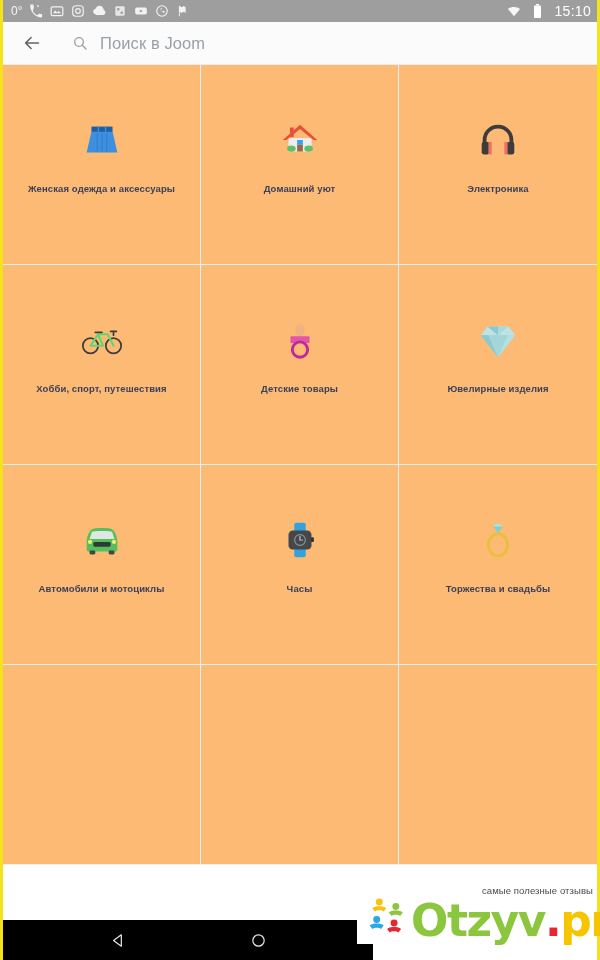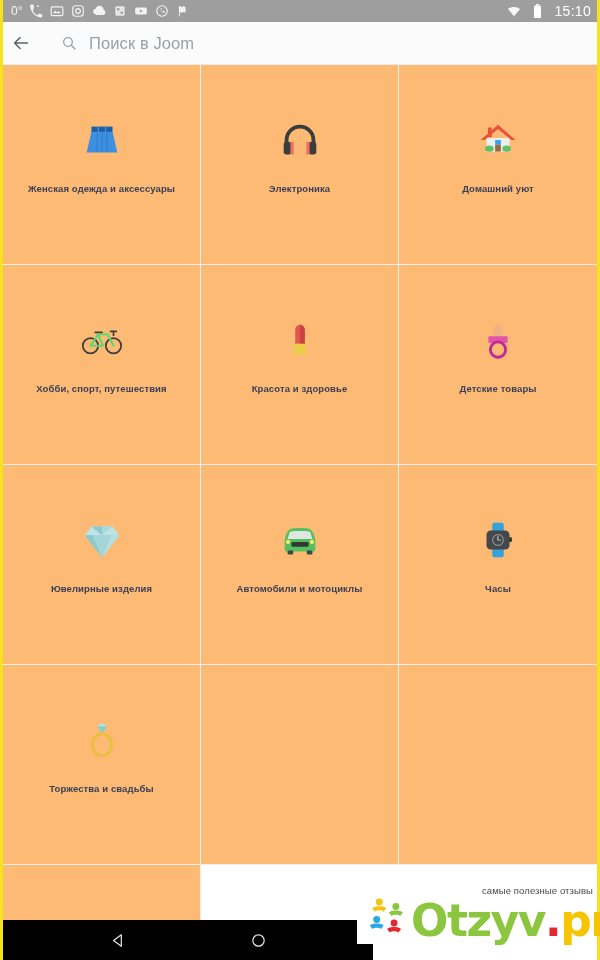--- a/index.html
+++ b/index.html
@@ -19,21 +19,21 @@
   }
   .status-left { display:flex; align-items:center; gap:7px; flex:1; }
   .status-right { display:flex; align-items:center; gap:12px; }
   .sb-ico { width:14px; height:14px; display:block; opacity:.92; }
   .sb-temp { font-size:12px; letter-spacing:0; line-height:14px; font-weight:400; color:#f5f5f5; }
   .sb-time { font-size:14px; font-weight:400; color:#ffffff; letter-spacing:.3px; }
 
   
   .searchbar {
     height:43px; background:#fbfbfb; display:flex; align-items:center;
-    padding-left:7px; border-bottom:1px solid #ececec;
+    padding-left:18px; border-bottom:1px solid #ececec;
   }
   .back-arrow { width:22px; height:22px; flex:none; cursor:pointer; }
   .search-ico { width:16px; height:16px; margin-left:29px; flex:none; }
   .search-input {
     border:none; outline:none; background:transparent; margin-left:12px;
     font-family:"Liberation Sans",sans-serif; font-size:16.5px; color:#9aa0a6;
     letter-spacing:.1px; width:380px;
   }
   .search-input::placeholder { color:#9aa0a6; opacity:1; }
 
@@ -164,67 +164,57 @@
           <rect x="27" y="10" width="1.4" height="5.5" fill="#3d8fe0"></rect>
           <path stroke="#2f7ecb" stroke-width="1.1" d="M19 17v19M24 17v19M29 17v19"></path>
         </svg>
       </div>
       <div class="cell-label">Женская одежда и аксессуары</div>
     </div>
 
     <div class="cell">
       <div class="cell-icon">
         <svg viewBox="0 0 48 48" width="46" height="46">
-          <path fill="none" stroke="#3c3c3c" stroke-width="4" d="M10 32V24a14 14 0 0 1 28 0v8"></path>
-          <rect x="7" y="26" width="8" height="13" rx="2.2" fill="#3c3c3c"></rect>
-          <rect x="33" y="26" width="8" height="13" rx="2.2" fill="#3c3c3c"></rect>
-          <rect x="14" y="26" width="3.4" height="13" fill="#ef6f63"></rect>
-          <rect x="30.6" y="26" width="3.4" height="13" fill="#ef6f63"></rect>
-        </svg>
-      </div>
-      <div class="cell-label">Электроника</div>
-    </div>
-
-    <div class="cell">
-      <div class="cell-icon">
-        <svg viewBox="0 0 48 48" width="46" height="46">
           <rect x="12" y="22" width="24" height="14" fill="#ededed"></rect>
           <rect x="13.5" y="11" width="4" height="10" fill="#e8503a"></rect>
           <path fill="#e8503a" d="M24 8L42 24H38L24 12.6 10 24H6z"></path>
           <rect x="21" y="24" width="6" height="5" fill="#39a0ef"></rect>
           <rect x="21" y="29" width="6" height="7" fill="#9a6a3c"></rect>
           <ellipse cx="15" cy="33" rx="4.5" ry="3.2" fill="#5fc06a"></ellipse>
           <ellipse cx="33" cy="33" rx="4.5" ry="3.2" fill="#5fc06a"></ellipse>
         </svg>
       </div>
       <div class="cell-label">Домашний уют</div>
     </div>
 
     <div class="cell">
       <div class="cell-icon">
         <svg viewBox="0 0 48 48" width="46" height="46">
+          <path fill="none" stroke="#3c3c3c" stroke-width="4" d="M10 32V24a14 14 0 0 1 28 0v8"></path>
+          <rect x="7" y="26" width="8" height="13" rx="2.2" fill="#3c3c3c"></rect>
+          <rect x="33" y="26" width="8" height="13" rx="2.2" fill="#3c3c3c"></rect>
+          <rect x="14" y="26" width="3.4" height="13" fill="#ef6f63"></rect>
+          <rect x="30.6" y="26" width="3.4" height="13" fill="#ef6f63"></rect>
+        </svg>
+      </div>
+      <div class="cell-label">Электроника</div>
+    </div>
+
+    <div class="cell">
+      <div class="cell-icon">
+        <svg viewBox="0 0 48 48" width="46" height="46">
           <circle cx="12" cy="30" r="8" fill="none" stroke="#3c3c3c" stroke-width="1.8"></circle>
           <circle cx="36" cy="30" r="8" fill="none" stroke="#3c3c3c" stroke-width="1.8"></circle>
           <path fill="none" stroke="#5fd873" stroke-width="2.2" stroke-linecap="round" d="M12 30l8-12h10l6 12M20 18l5 12M12 30h13"></path>
           <path fill="none" stroke="#3c3c3c" stroke-width="1.8" stroke-linecap="round" d="M17 16h7M33 15h6M36 15v4"></path>
         </svg>
       </div>
       <div class="cell-label">Хобби, спорт, путешествия</div>
     </div>
 
-    <div class="cell">
-      <div class="cell-icon">
-        <svg viewBox="0 0 48 48" width="46" height="46">
-          <path fill="#e2564f" d="M19 14c0-3.5 2.2-6 5-6s5 2.5 5 6v14H19z"></path>
-          <path fill="#c94340" d="M24 8c2.8 0 5 2.5 5 6v14h-5z"></path>
-          <rect x="17.5" y="28" width="13" height="11" fill="#ebcb4a"></rect>
-        </svg>
-      </div>
-      <div class="cell-label">Красота и здоровье</div>
-    </div>
 
     <div class="cell">
       <div class="cell-icon">
         <svg viewBox="0 0 48 48" width="46" height="46">
           <ellipse cx="24" cy="14" rx="5" ry="6.5" fill="#f0b183"></ellipse>
           <rect x="14" y="20" width="20" height="7" rx="1" fill="#e255a8"></rect>
           <ellipse cx="24" cy="34" rx="8" ry="8" fill="none" stroke="#c0279a" stroke-width="3"></ellipse>
         </svg>
       </div>
       <div class="cell-label">Детские товары</div>

